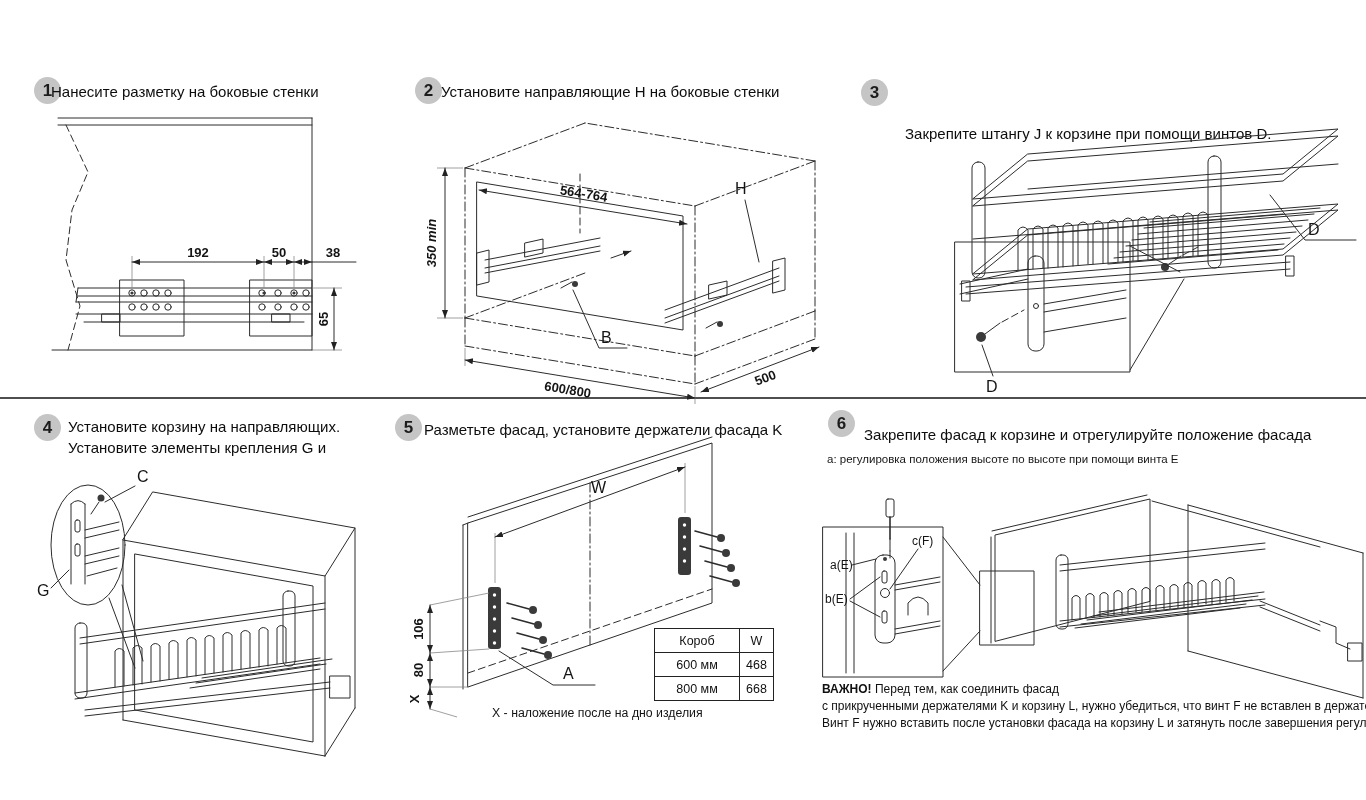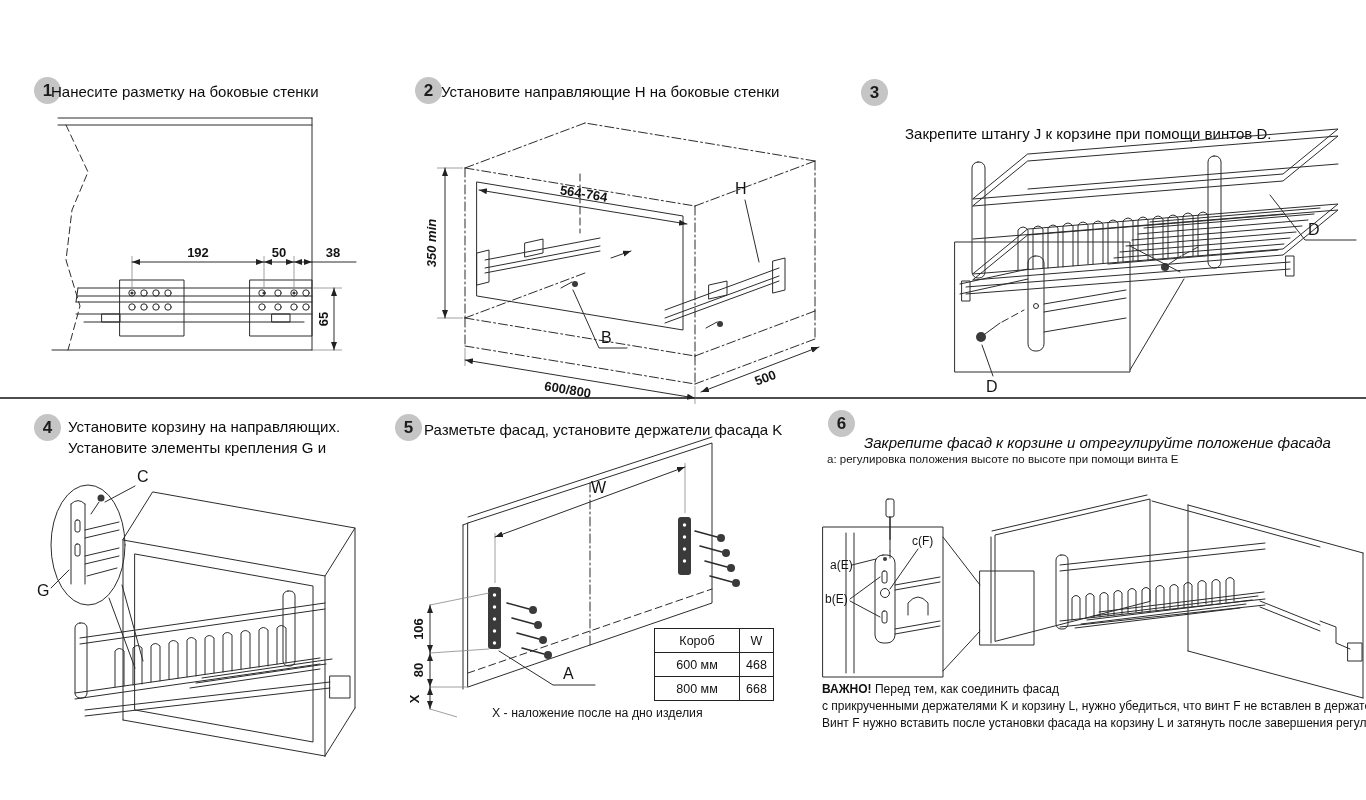--- a/index.html
+++ b/index.html
@@ -395,21 +395,21 @@
         <td>800 мм</td>
         <td>668</td>
       </tr>
     </tbody>
       </table>
     <div class="caption" style="left:97px;top:296px;">X - наложение после на дно изделия</div>
   </div>
 
   <div class="panel" style="left:820px;top:405px;width:546px;height:395px;">
     <div class="badge" style="left:8px;top:5px;">6</div>
-    <div class="title" style="left:44px;top:27px;font-style:italic;">Закрепите фасад к корзине и отрегулируйте положение фасада</div>
+    <div class="title" style="left:44px;top:19px;">Закрепите фасад к корзине и отрегулируйте положение фасада</div>
     <div class="notes" style="left:7px;top:46px;">
       <div>a: регулировка положения высоте по высоте при помощи винта E</div>
     </div>
     <svg style="left:0;top:88px;" width="546" height="250" viewBox="0 0 546 250">
       <g>
         <rect class="ln" x="3" y="34" width="120" height="150" fill="#fff"></rect>
         <rect class="ln" x="66" y="6" width="8" height="18" rx="2"></rect>
         <line class="ln thk" x1="70" y1="24" x2="70" y2="46"></line>
         <line class="ln" x1="70" y1="46" x2="70" y2="58"></line>
         <line class="ln dsh" x1="70" y1="58" x2="70" y2="66"></line>

